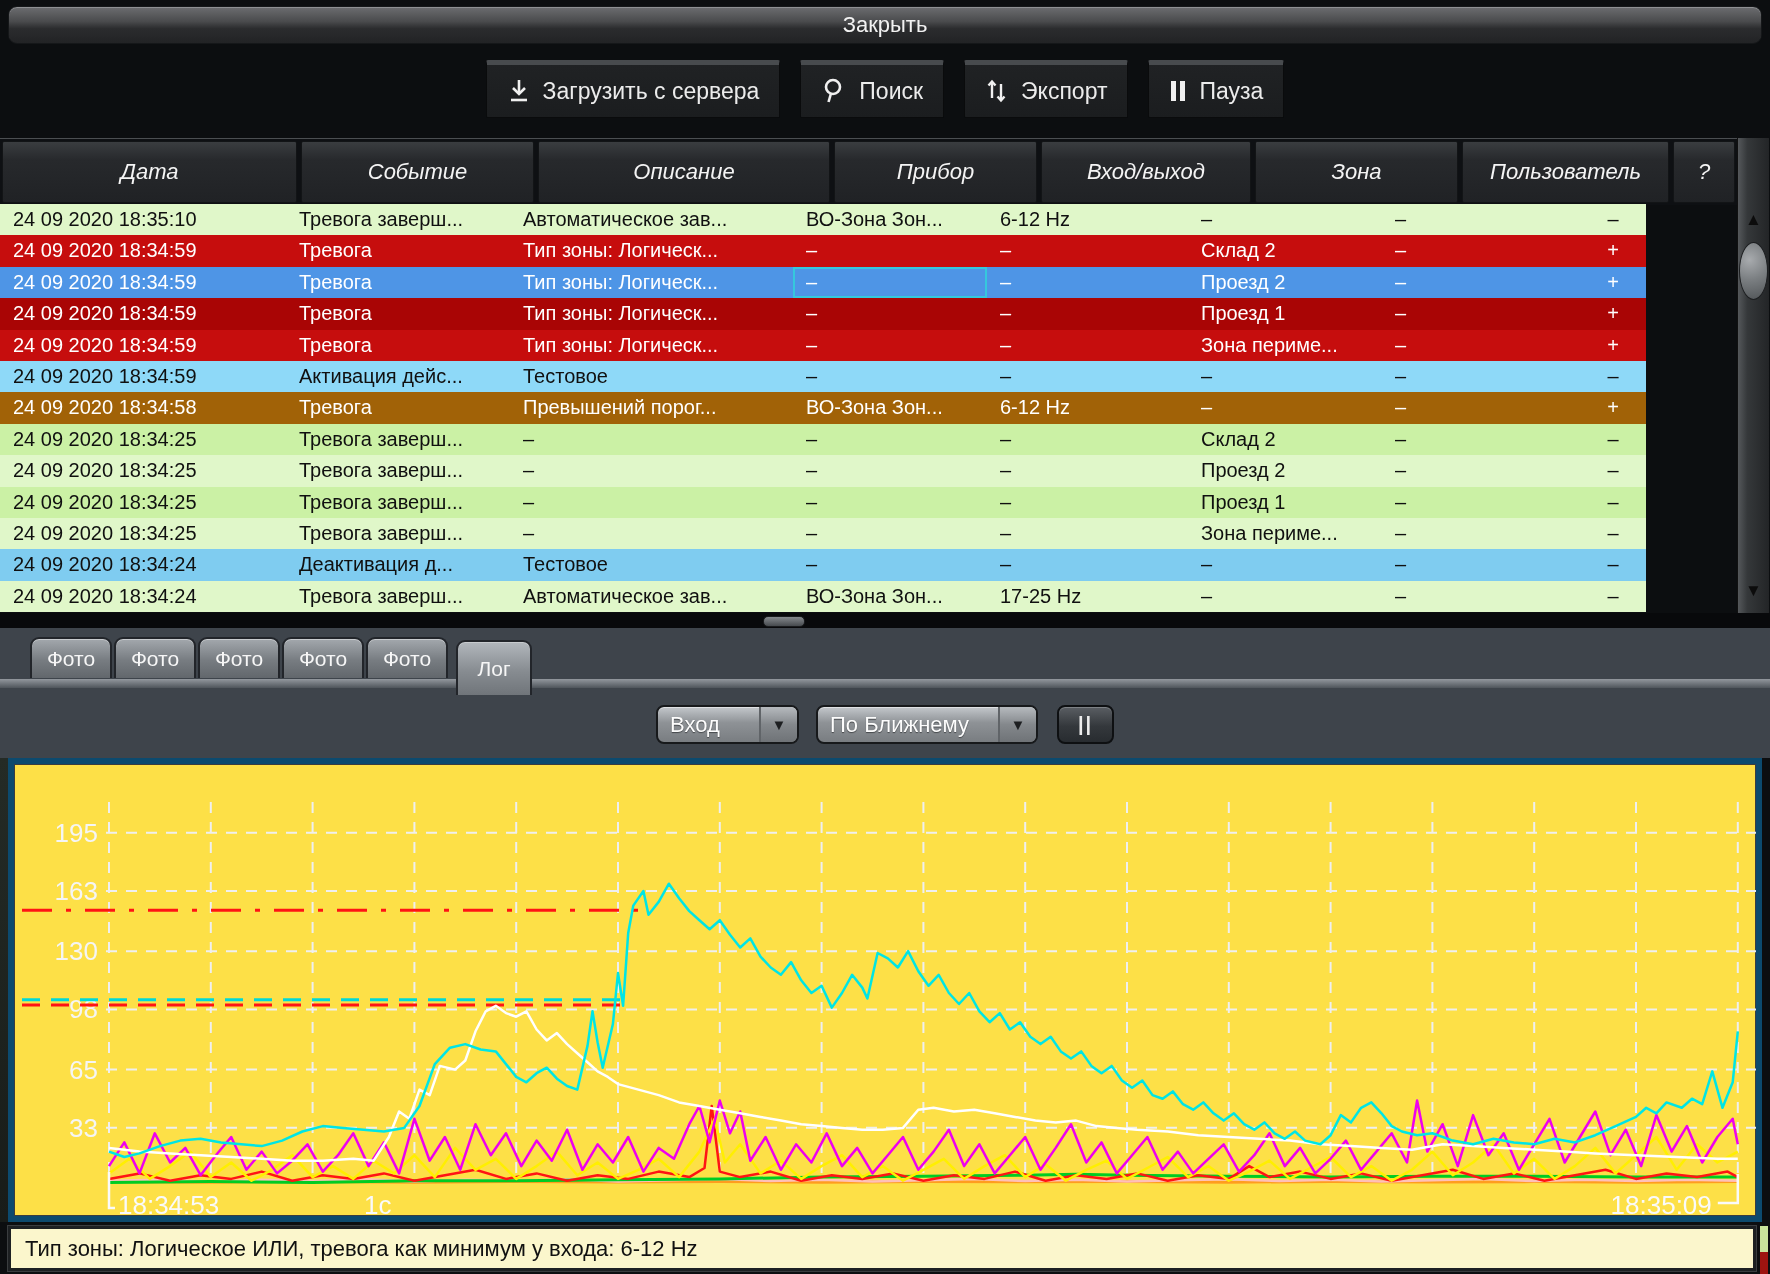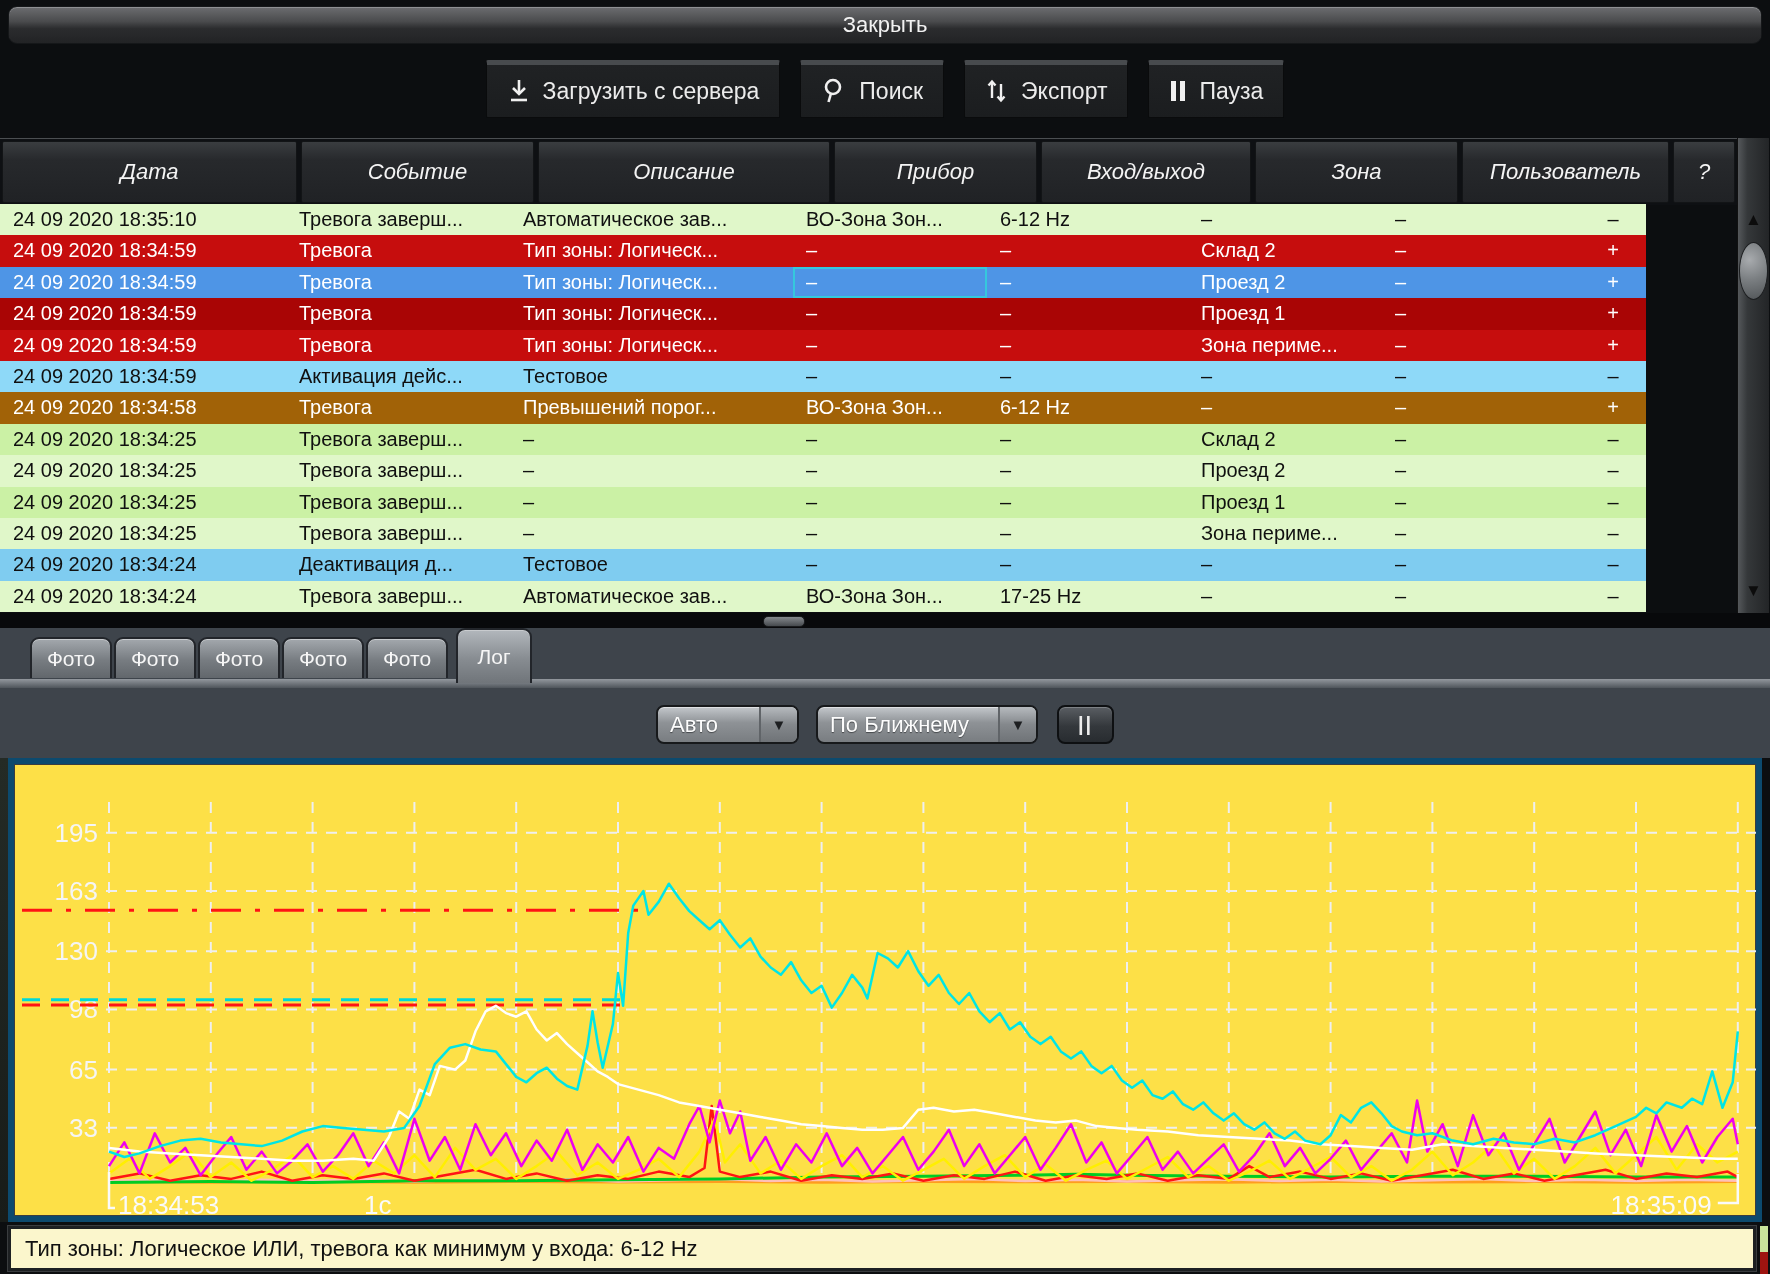--- a/index.html
+++ b/index.html
@@ -55,21 +55,21 @@
   #splitter{position:absolute;left:0;top:613px;width:1770px;height:15px;background:#08090b;cursor:row-resize;}
   #splitter .grip{position:absolute;left:763px;top:3px;width:40px;height:9px;border-radius:5px;
     background:linear-gradient(180deg,#85898d,#464a4e);border:1px solid #191b1d;}
 
   
   #tabzone{position:absolute;left:0;top:628px;width:1770px;height:130px;background:#3e444b;}
   .tab{position:absolute;top:9px;height:41px;box-sizing:border-box;border:2px solid #22252a;border-bottom:none;
     border-radius:9px 9px 0 0;background:linear-gradient(180deg,#a3a8ad 0%,#777c81 55%,#62676c 100%);
     color:#f6f6f6;font-size:21px;display:flex;align-items:center;justify-content:center;
     box-shadow:inset 0 1px 0 #c8cbce;cursor:pointer;z-index:1;}
-  .tab.active{top:0;height:55px;background:linear-gradient(180deg,#b2b7bc 0%,#878c91 55%,#70757a 100%);z-index:3;}
+  .tab.active{top:12px;height:55px;background:linear-gradient(180deg,#b2b7bc 0%,#878c91 55%,#70757a 100%);z-index:3;}
   #ridge{position:absolute;left:0;top:51px;width:1770px;height:9px;
     background:linear-gradient(180deg,#93989e,#4f555b);z-index:2;}
 
   
   .select{position:absolute;top:77px;height:39px;box-sizing:border-box;border:2px solid #17191b;border-radius:8px;
     background:linear-gradient(180deg,#c3c7cb 0%,#8e9296 45%,#797d81 100%);
     box-shadow:inset 0 1px 0 #dfe1e3;display:flex;align-items:center;cursor:pointer;z-index:4;}
   .select .val{flex:1;padding-left:12px;color:#fdfdfd;font-size:22px;text-shadow:0 1px 1px #44474a;white-space:nowrap;}
   .select .arr{width:36px;align-self:stretch;border-left:2px solid #606468;display:flex;align-items:center;justify-content:center;
     color:#1d1f21;font-size:15px;background:linear-gradient(180deg,#b6babe 0%,#84888c 50%,#6f7377 100%);border-radius:0 6px 6px 0;}
@@ -302,21 +302,21 @@
       </div>
   </div>
 
   <div id="splitter">
       <div class="grip"></div>
     </div>
 
   <div id="tabzone">
     <div id="ridge"></div>
     <div class="select" style="left:656px;width:143px">
-      <span class="val">Авто</span>
+      <span class="val">Вход</span>
       <span class="arr">▼</span>
     </div>
     <div class="select" style="left:816px;width:222px">
       <span class="val">По Ближнему</span>
       <span class="arr">▼</span>
     </div>
     <div id="pausebtn">
         <span>||</span>
       </div>
   <div class="tab" style="left: 30px; width: 82px;">Фото</div>

